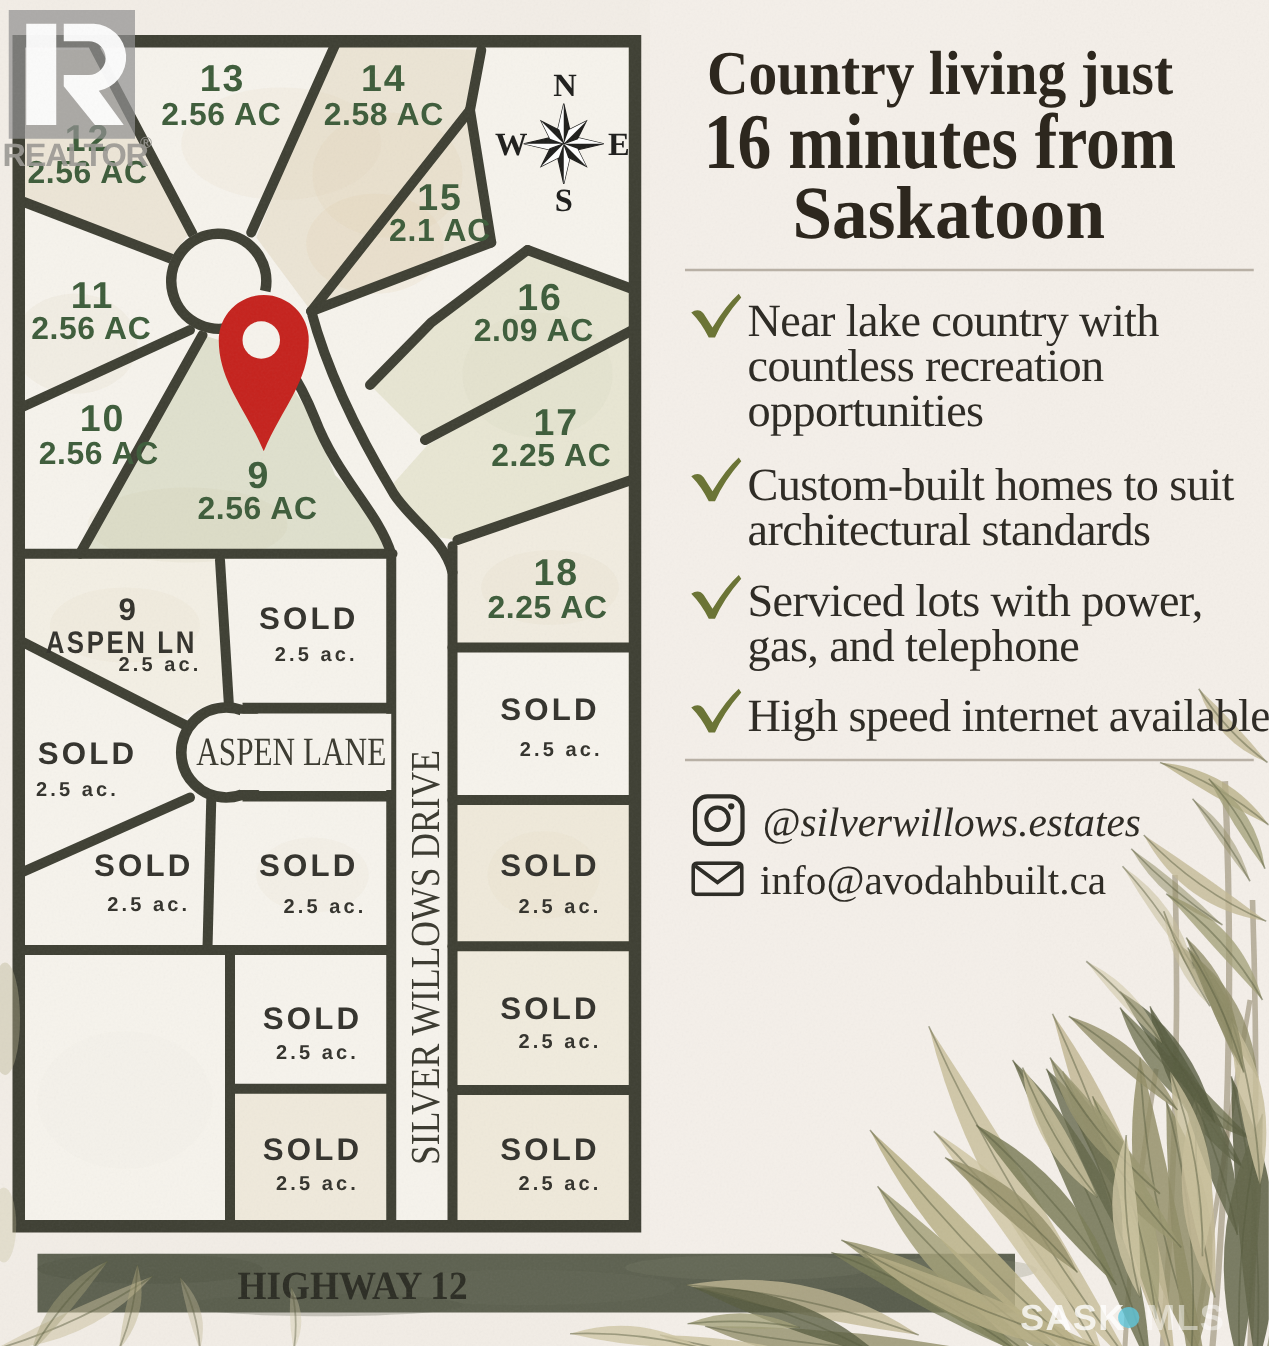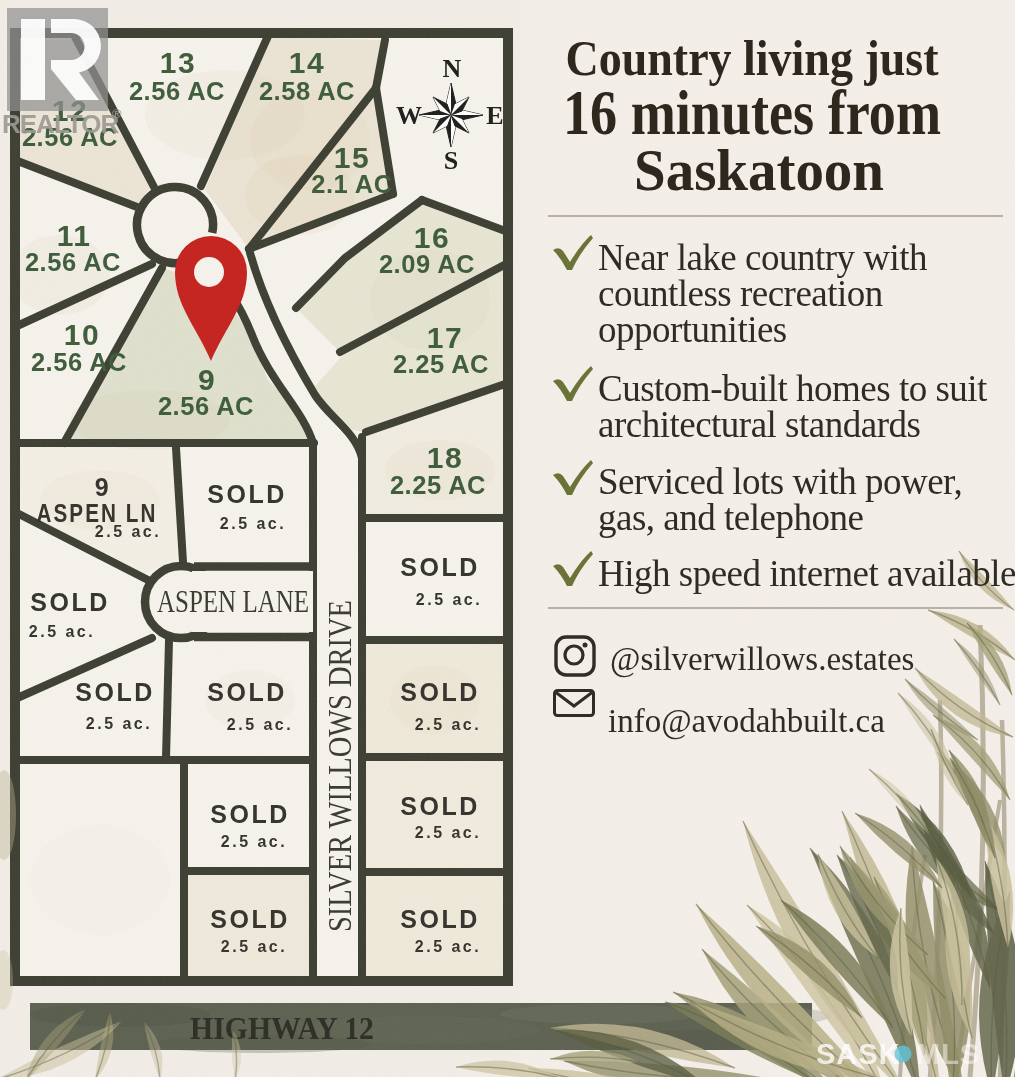--- a/index.html
+++ b/index.html
@@ -451,22 +451,22 @@
   </svg>
 
   <div style="position:absolute;left:548px;top:607px;width:455px;height:2px;background:#b8b0a5;"></div>
 
   <svg style="position:absolute;left:554px;top:635px;" width="42" height="42" viewBox="0 0 42 42">
     <rect x="2" y="2" width="38" height="38" rx="10" fill="none" stroke="#2e2d27" stroke-width="3.4"></rect>
     <circle cx="20" cy="20" r="9" fill="none" stroke="#2e2d27" stroke-width="3.2"></circle>
     <circle cx="31" cy="10" r="2.5" fill="#2e2d27"></circle>
   </svg>
 
-  <div style="position:absolute;left:610px;top:641px;font-family:'Liberation Serif',serif;font-size:33px;color:#2f2c26;">@silverwillows.estates</div>
+  <div style="position:absolute;left:610px;top:641px;font-family:'Liberation Serif',serif;font-size:33px;color:#2f2c26;font-style:italic;">@silverwillows.estates</div>
 
   <svg style="position:absolute;left:553px;top:689px;" width="42" height="28" viewBox="0 0 42 28">
     <rect x="1.5" y="1.5" width="39" height="25" rx="3" fill="none" stroke="#2e2d27" stroke-width="3"></rect>
     <path d="M3,3.5 L21,17 L39,3.5" fill="none" stroke="#2e2d27" stroke-width="3"></path>
   </svg>
 
-  <div style="position:absolute;left:608px;top:687px;font-family:'Liberation Serif',serif;font-size:33px;color:#2f2c26;margin-top:16px;">info@avodahbuilt.ca</div>
+  <div style="position:absolute;left:608px;top:687px;font-family:'Liberation Serif',serif;font-size:33px;color:#2f2c26;">info@avodahbuilt.ca</div>
 </div>
 </div>
 
 </body></html>

